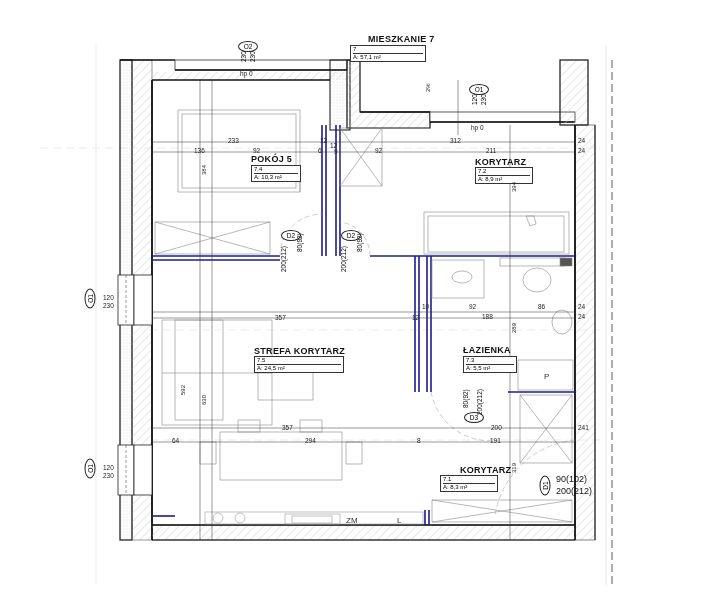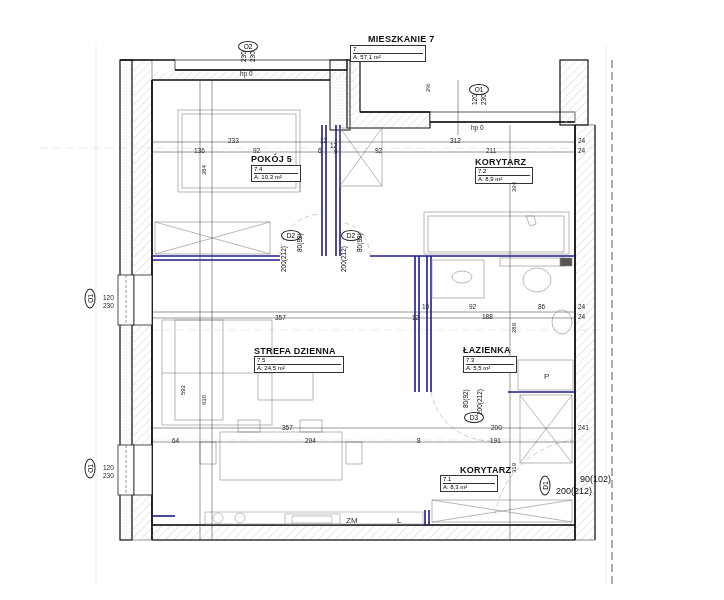--- a/index.html
+++ b/index.html
@@ -182,21 +182,21 @@
   <div>7.4</div>
   <div>A: 10,3 m²</div>
 </div>
 
 <div class="lbl room-name" style="left:475px;top:157px;">KORYTARZ</div>
 <div class="room-box" style="left:475px;top:167px;width:52px;">
   <div>7.2</div>
   <div>A: 8,9 m²</div>
 </div>
 
-<div class="lbl room-name" style="left:254px;top:346px;">STREFA DZIENNA</div>
+<div class="lbl room-name" style="left:254px;top:346px;">STREFA KORYTARZ</div>
 <div class="room-box" style="left:254px;top:356px;width:84px;">
   <div>7.5</div>
   <div>A: 24,5 m²</div>
 </div>
 
 <div class="lbl room-name" style="left:463px;top:345px;">ŁAZIENKA</div>
 <div class="room-box" style="left:463px;top:356px;width:48px;">
   <div>7.3</div>
   <div>A: 5,5 m²</div>
 </div>
@@ -213,21 +213,21 @@
 
 <div class="tag" style="left:341px;top:230px;">D2</div>
 <div class="vtag" style="left:340px;top:272px;">200(212)</div>
 <div class="vtag" style="left:356px;top:252px;">80(92)</div>
 
 <div class="tag" style="left:464px;top:412px;">D3</div>
 <div class="vtag" style="left:462px;top:408px;">80(92)</div>
 <div class="vtag" style="left:476px;top:415px;">200(212)</div>
 
 <div class="tag" style="left:535px;top:480px;transform:rotate(-90deg);">D1</div>
-<div class="lbl" style="left:556px;top:474px;font-size:9px;margin-left:24px;">90(102)</div>
+<div class="lbl" style="left:556px;top:474px;font-size:9px;">90(102)</div>
 <div class="lbl" style="left:556px;top:486px;font-size:9px;">200(212)</div>
 
 <div class="tag" style="left:238px;top:41px;">O2</div>
 <div class="vtag" style="left:240px;top:62px;">230</div>
 <div class="vtag" style="left:249px;top:62px;">230</div>
 <div class="dim" style="left:240px;top:70px;">hp 0</div>
 
 <div class="tag" style="left:469px;top:84px;">O1</div>
 <div class="vtag" style="left:471px;top:105px;">120</div>
 <div class="vtag" style="left:480px;top:105px;">230</div>

